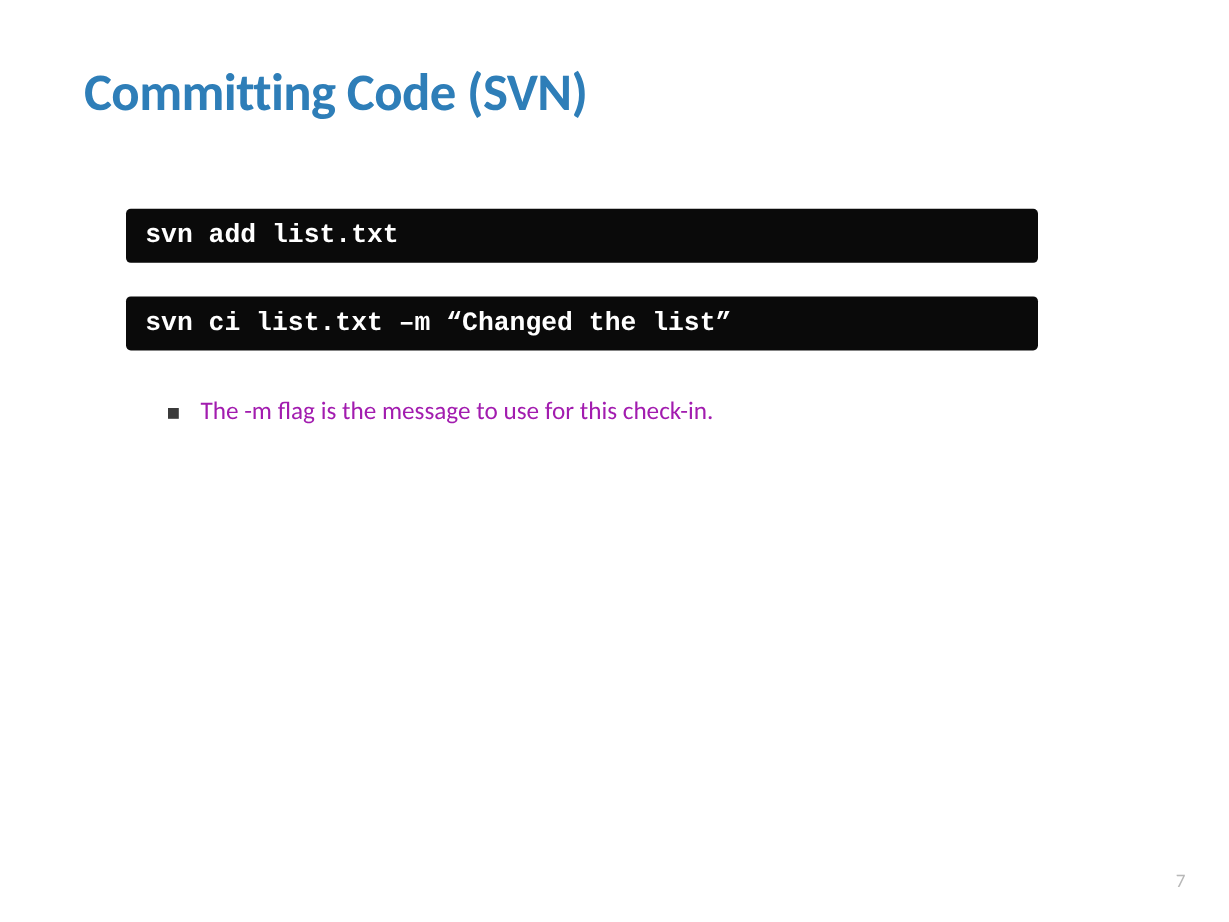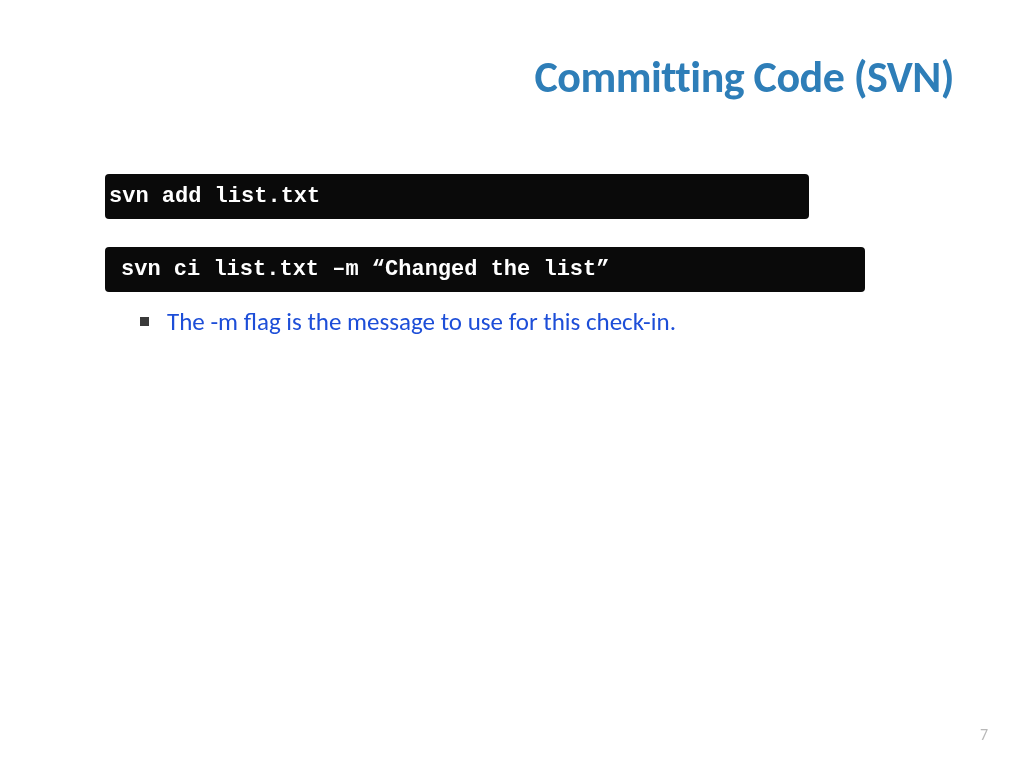--- a/index.html
+++ b/index.html
@@ -13,21 +13,20 @@
     }
     .slide {
       padding: 50px 70px 40px 70px;
     }
     .title {
       font-size: 44px;
       font-weight: bold;
       color: #2e7eb8;
       margin-bottom: 70px;
       letter-spacing: -0.5px;
-      text-align: right;
     }
     .bullet-item {
       display: flex;
       align-items: flex-start;
       margin-bottom: 8px;
     }
     .bullet-square {
       width: 13px;
       height: 13px;
       background: #2e7eb8;
@@ -48,47 +47,47 @@
     }
     .sub-bullet-square {
       width: 9px;
       height: 9px;
       background: #3a3a3a;
       margin-top: 12px;
       margin-right: 18px;
       flex-shrink: 0;
     }
     .sub-bullet-text {
-      font-size: 25px;
-      color: #1d4ed8;
+      font-size: 21px;
+      color: #a21caf;
       line-height: 1.35;
     }
     .code-block {
       background: #0a0a0a;
       color: #ffffff;
       font-family: 'Courier New', monospace;
       font-weight: bold;
       font-size: 22px;
-      padding: 10px 4px;
+      padding: 10px 16px;
       margin-left: 35px;
       margin-top: 6px;
       margin-bottom: 28px;
       border-radius: 4px;
-      width: 704px;
+      width: 760px;
     }
     .code-block2 {
       background: #0a0a0a;
       color: #ffffff;
       font-family: 'Courier New', monospace;
       font-weight: bold;
       font-size: 22px;
       padding: 10px 16px;
       margin-left: 35px;
       margin-top: 18px;
-      margin-bottom: 13px;
+      margin-bottom: 36px;
       border-radius: 4px;
       width: 760px;
     }
     .page-number {
       position: absolute;
       bottom: 24px;
       right: 36px;
       font-size: 16px;
       color: #b8b8b8;
     }

